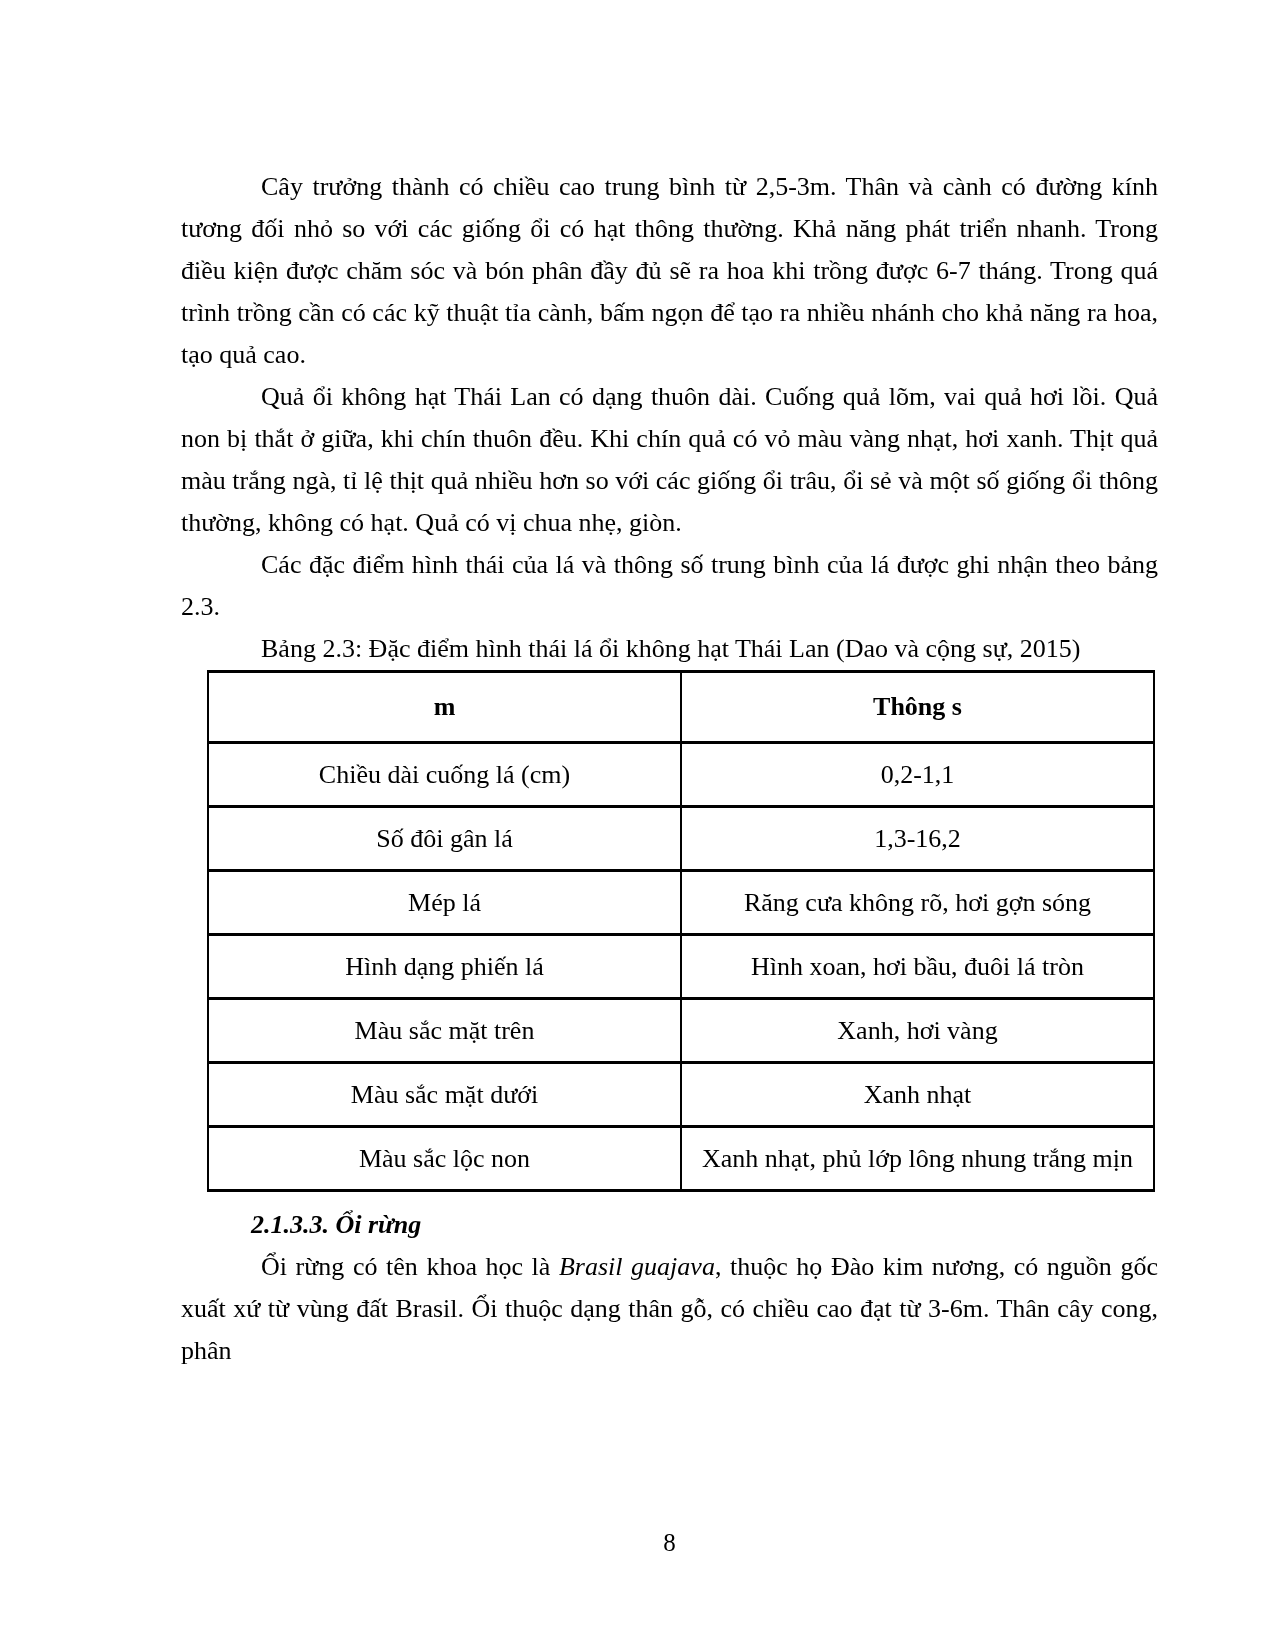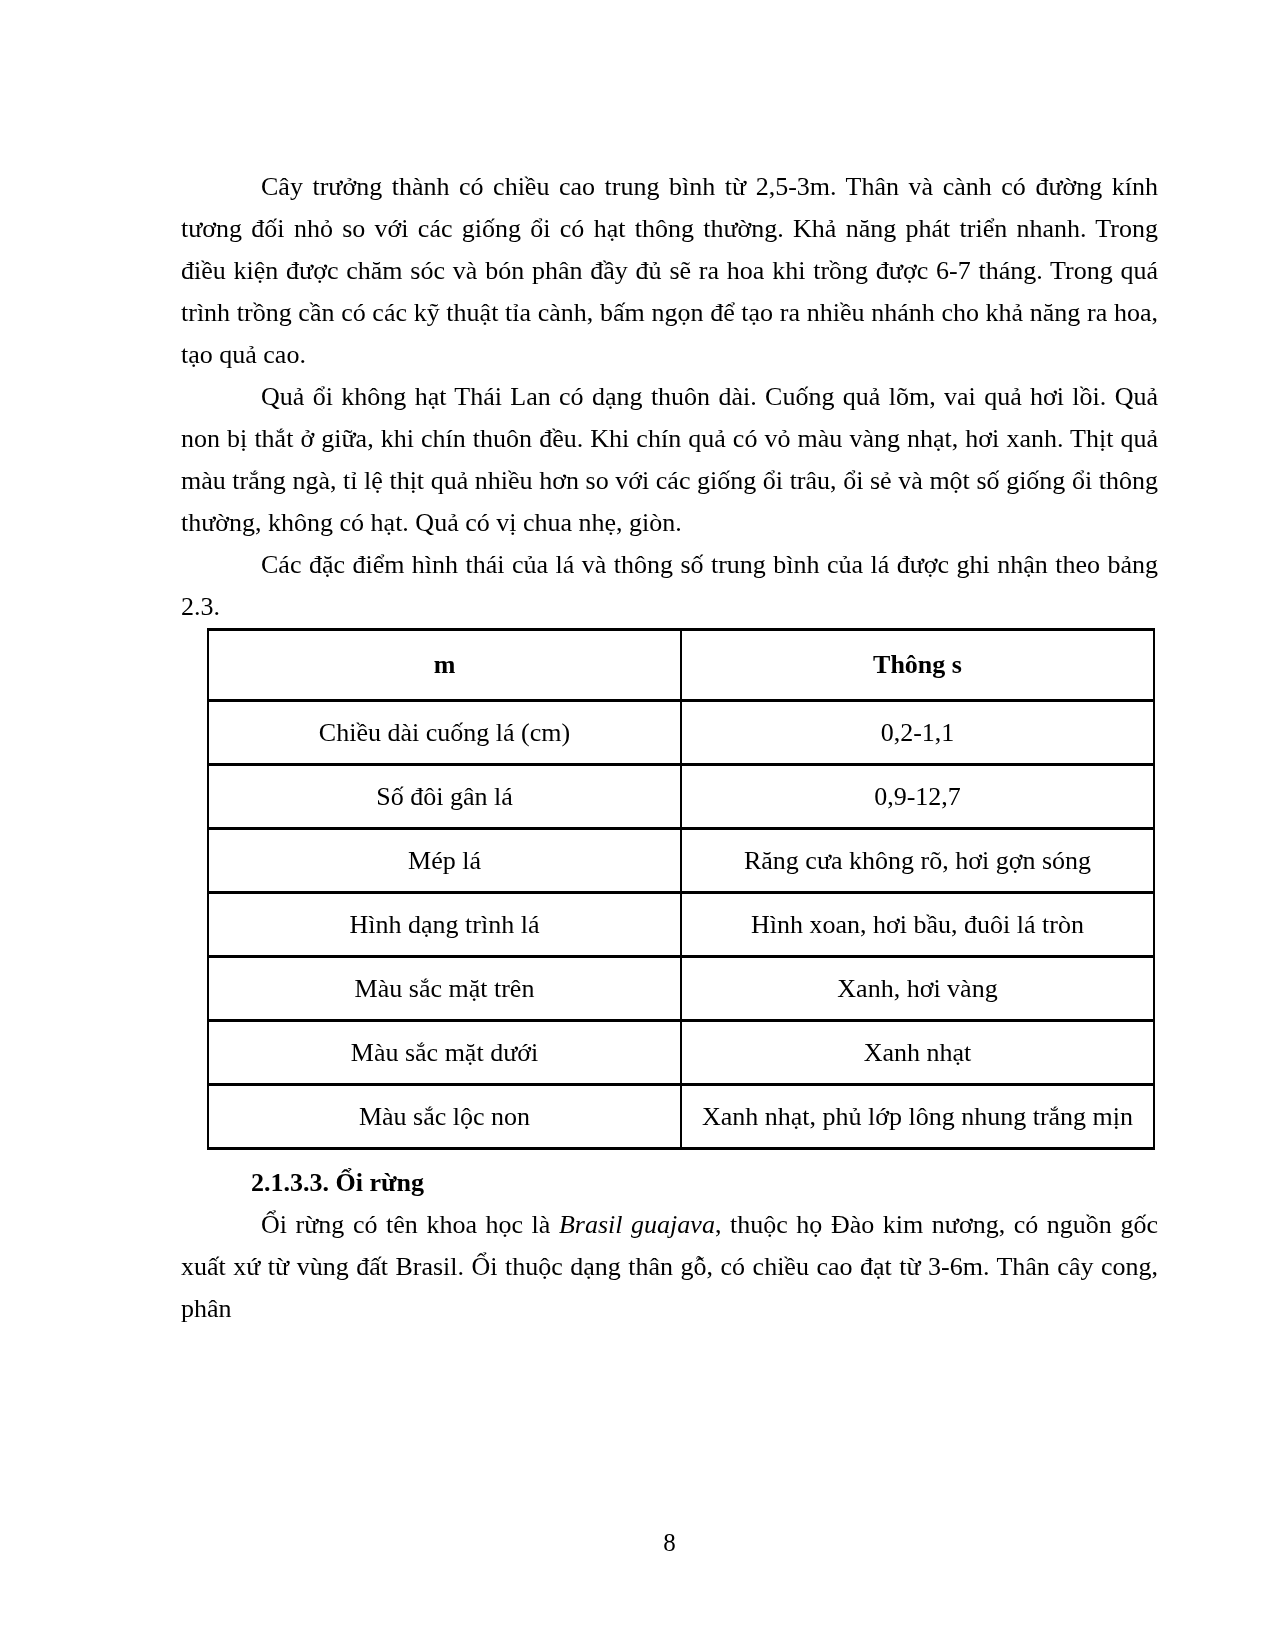--- a/index.html
+++ b/index.html
@@ -61,20 +61,21 @@
   }
   table.morpho-table td {
     height: 61px;
     font-weight: normal;
   }
   .section-heading {
     margin: 12px 0 0 70px;
     font-size: 26px;
     line-height: 42px;
     font-weight: bold;
+    font-style: italic;
   }
   .seg-italic {
     font-style: italic;
   }
   .page-number {
     position: absolute;
     top: 1528px;
     left: 181px;
     width: 977px;
     text-align: center;
@@ -87,43 +88,44 @@
 
 <div class="page">
   <div class="content">
 
     <p class="body-par">Cây trưởng thành có chiều cao trung bình từ 2,5-3m. Thân và cành có đường kính tương đối nhỏ so với các giống ổi có hạt thông thường. Khả năng phát triển nhanh. Trong điều kiện được chăm sóc và bón phân đầy đủ sẽ ra hoa khi trồng được 6-7 tháng. Trong quá trình trồng cần có các kỹ thuật tỉa cành, bấm ngọn để tạo ra nhiều nhánh cho khả năng ra hoa, tạo quả cao.</p>
 
     <p class="body-par">Quả ổi không hạt Thái Lan có dạng thuôn dài. Cuống quả lõm, vai quả hơi lồi. Quả non bị thắt ở giữa, khi chín thuôn đều. Khi chín quả có vỏ màu vàng nhạt, hơi xanh. Thịt quả màu trắng ngà, tỉ lệ thịt quả nhiều hơn so với các giống ổi trâu, ổi sẻ và một số giống ổi thông thường, không có hạt. Quả có vị chua nhẹ, giòn.</p>
 
     <p class="body-par">Các đặc điểm hình thái của lá và thông số trung bình của lá được ghi nhận theo bảng 2.3.</p>
 
+    <p class="body-par table-caption">Bảng 2.3: Đặc điểm hình thái lá ổi không hạt Thái Lan (Dao và cộng sự, 2015)</p>
 
     <table class="morpho-table">
       <thead>
         <tr>
           <th>m</th>
           <th>Thông s</th>
         </tr>
       </thead>
       <tbody>
         <tr>
           <td>Chiều dài cuống lá (cm)</td>
           <td>0,2-1,1</td>
         </tr>
         <tr>
           <td>Số đôi gân lá</td>
-          <td>0,9-12,7</td>
+          <td>1,3-16,2</td>
         </tr>
         <tr>
           <td>Mép lá</td>
           <td>Răng cưa không rõ, hơi gợn sóng</td>
         </tr>
         <tr>
-          <td>Hình dạng trình lá</td>
+          <td>Hình dạng phiến lá</td>
           <td>Hình xoan, hơi bầu, đuôi lá tròn</td>
         </tr>
         <tr>
           <td>Màu sắc mặt trên</td>
           <td>Xanh, hơi vàng</td>
         </tr>
         <tr>
           <td>Màu sắc mặt dưới</td>
           <td>Xanh nhạt</td>
         </tr>

